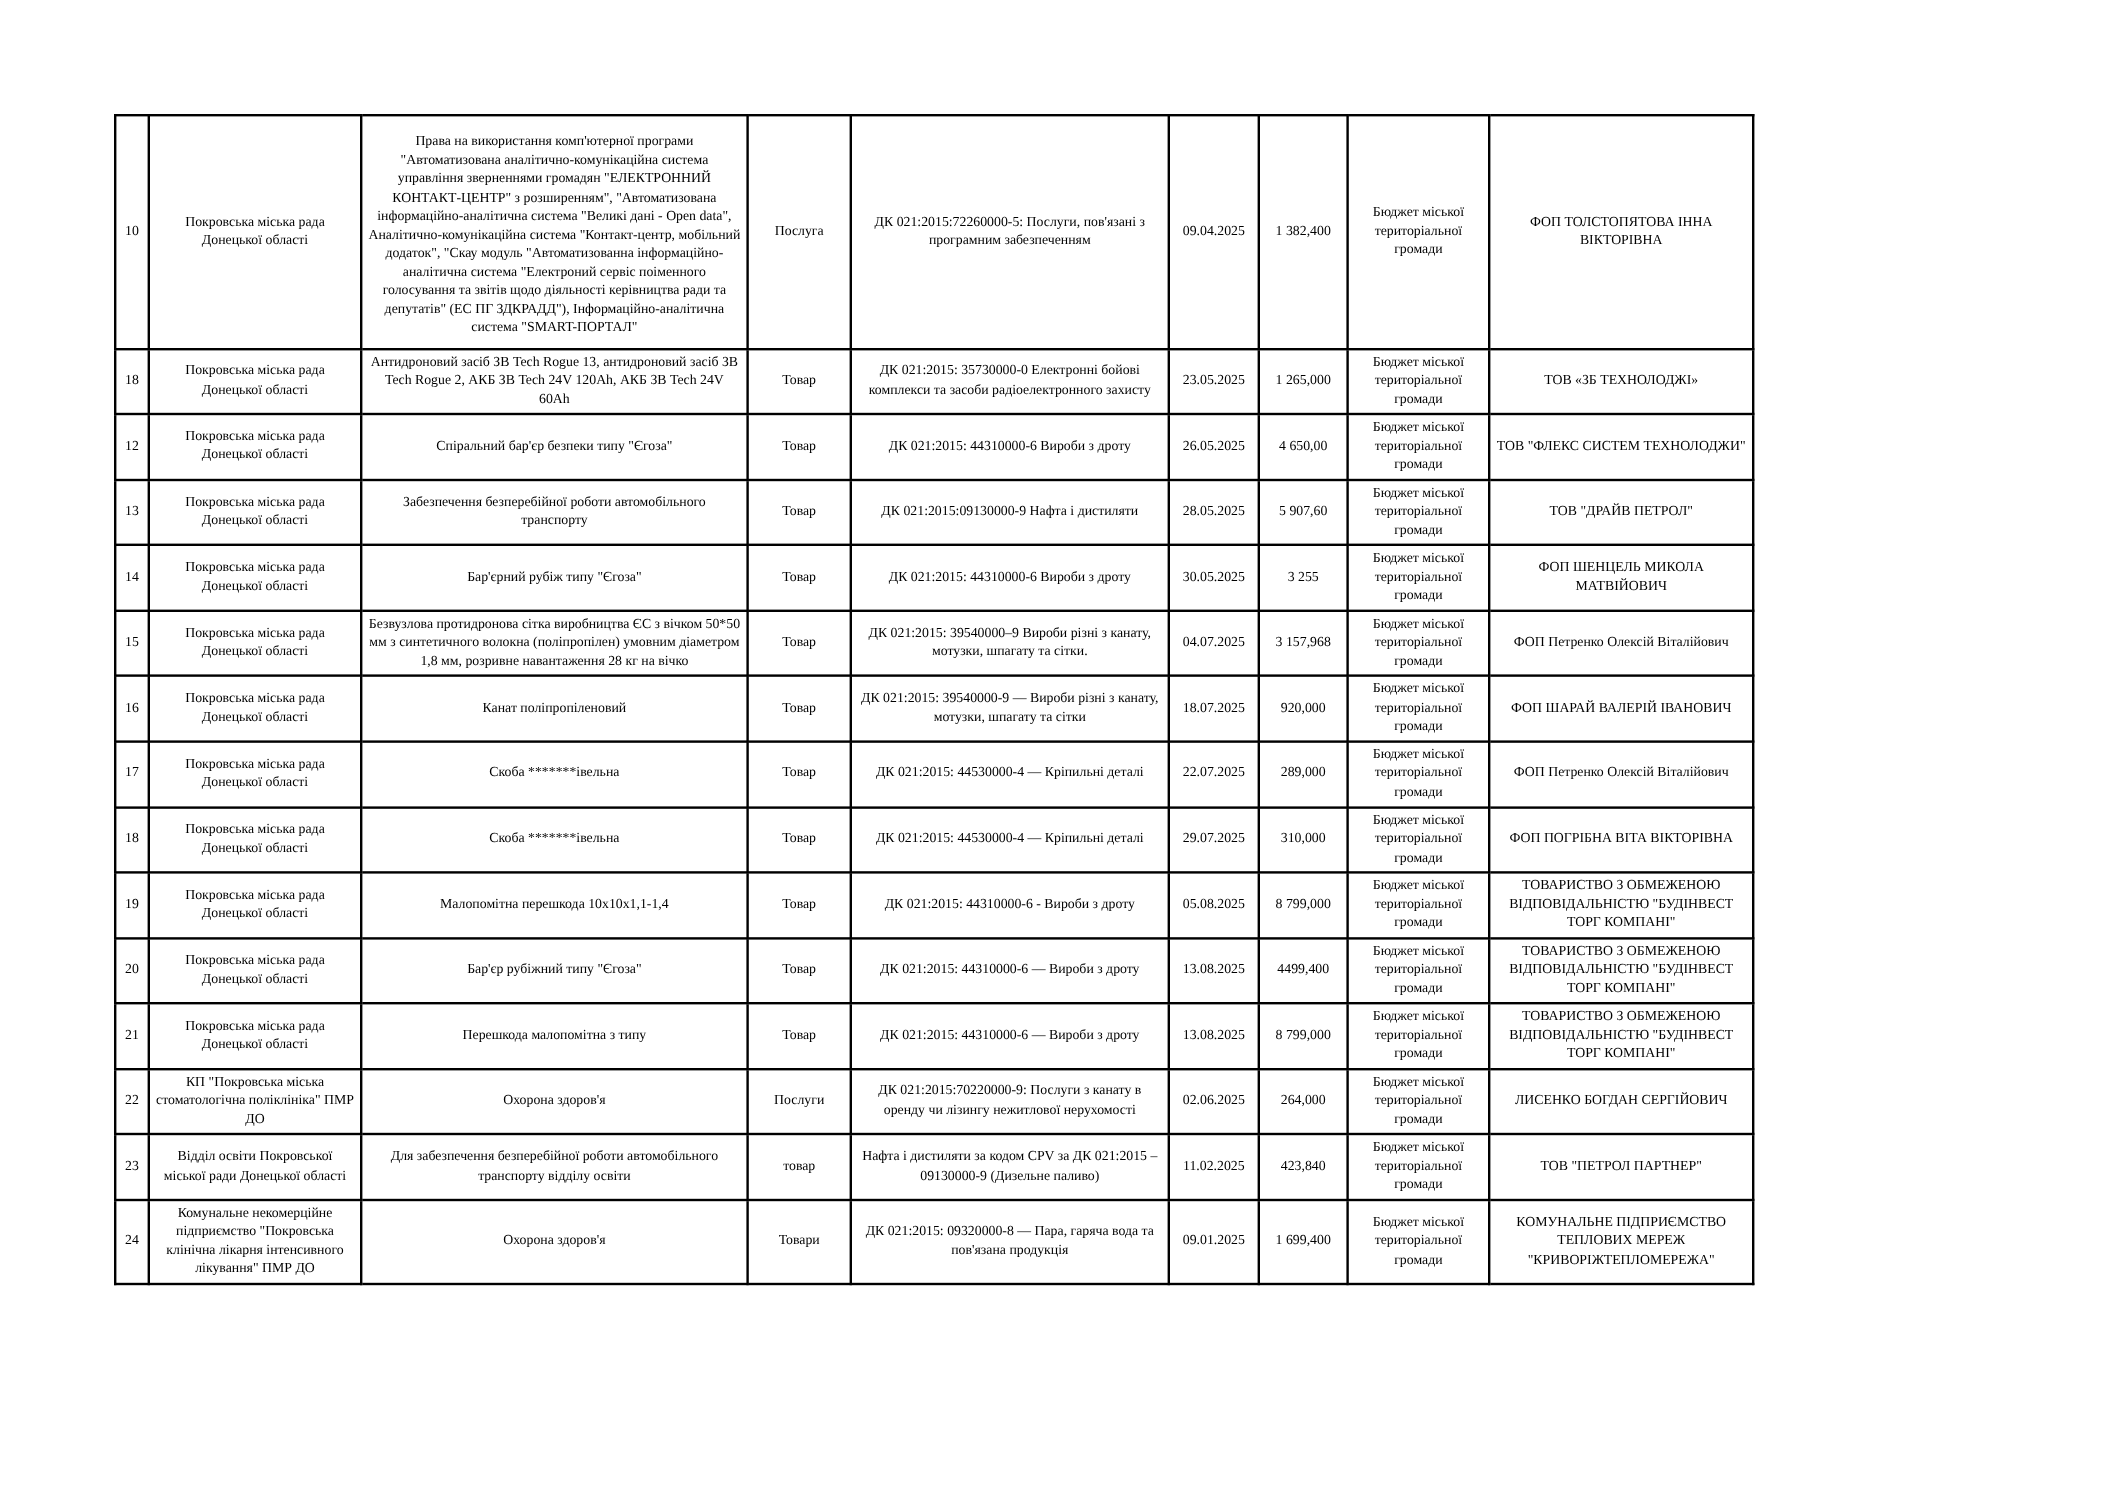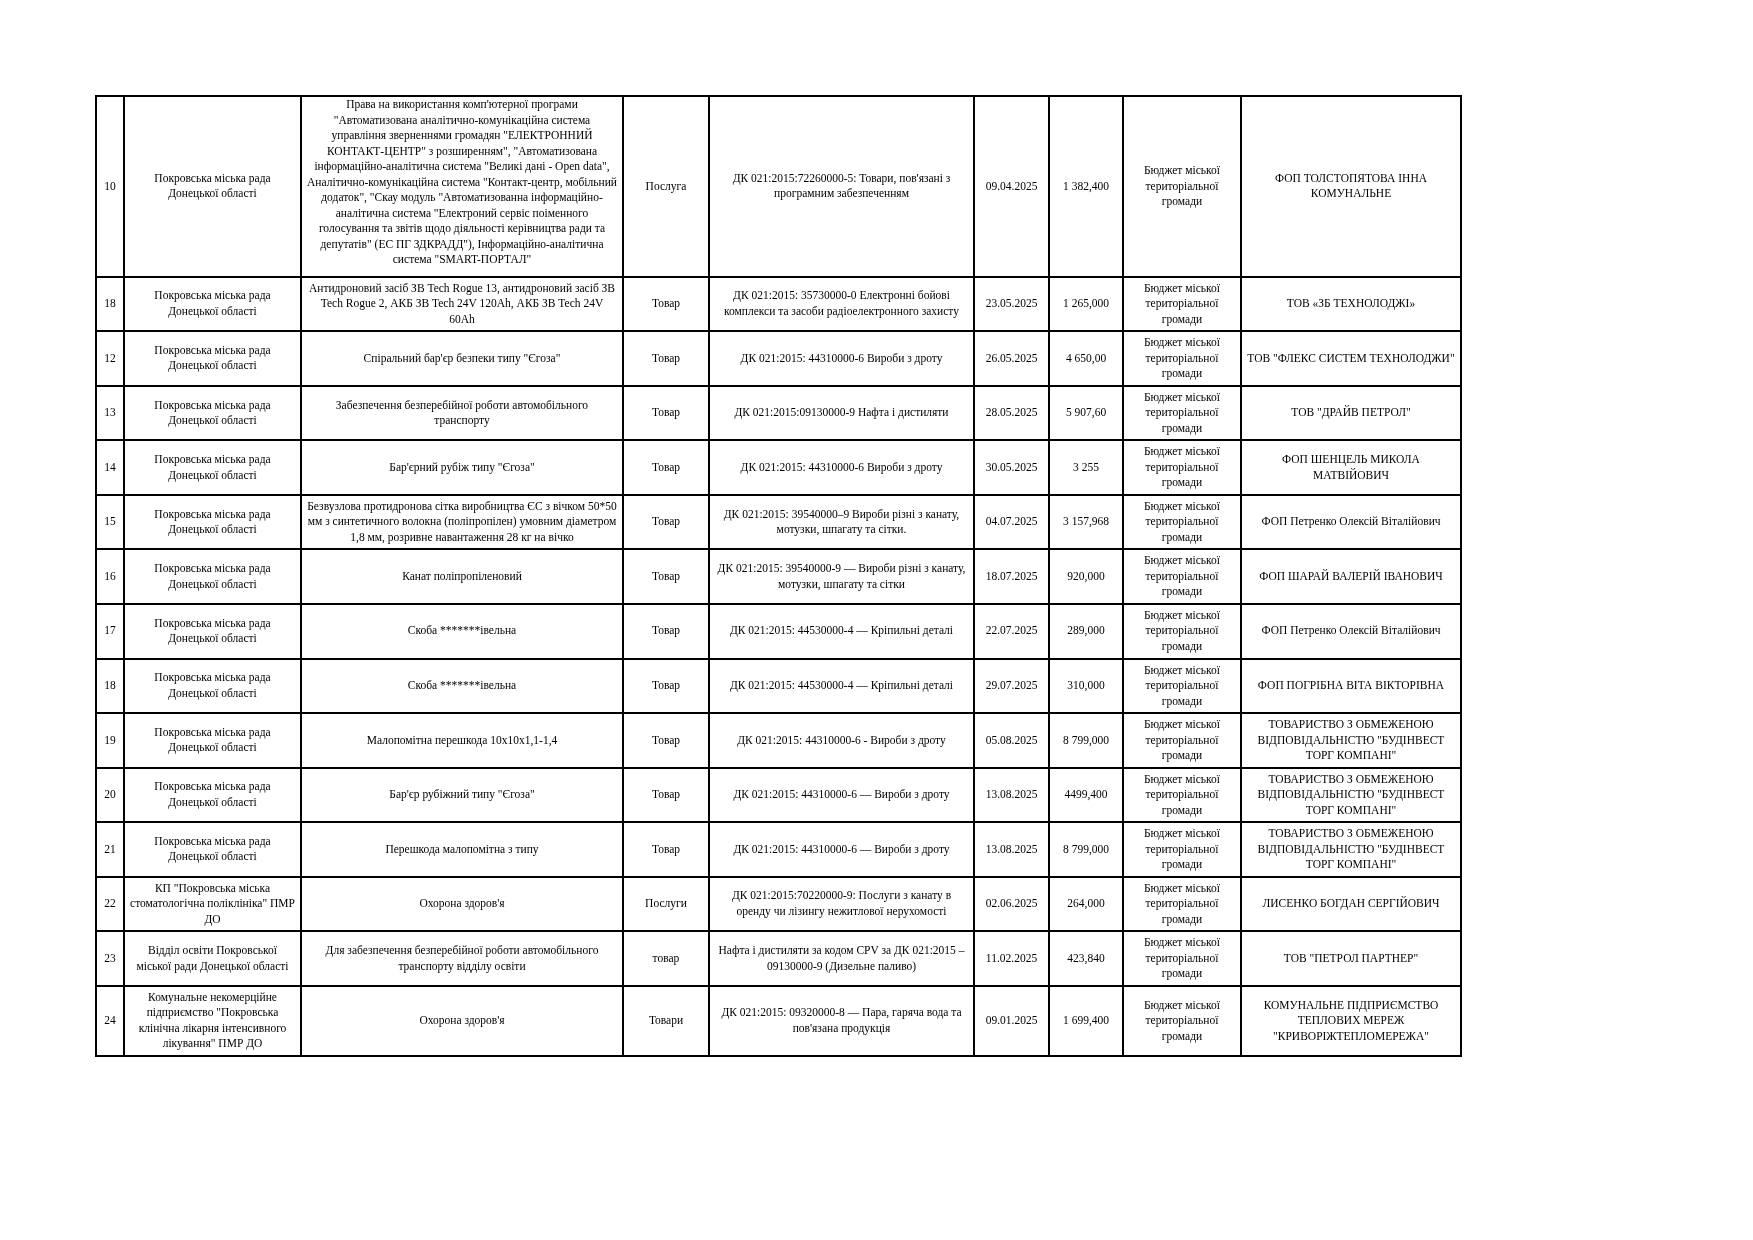--- a/index.html
+++ b/index.html
@@ -40,21 +40,21 @@
   }
   col.c-num      { width: 28px;  }
   col.c-org      { width: 177px; }
   col.c-desc     { width: 322px; }
   col.c-type     { width: 86px;  }
   col.c-code     { width: 265px; }
   col.c-date     { width: 75px;  }
   col.c-amount   { width: 74px;  }
   col.c-budget   { width: 118px; }
   col.c-supplier { width: 220px; }
-  tr.row-tall td.td-desc { padding-top: 0; padding-bottom: 8px; }
+  tr.row-tall td.td-desc { padding-top: 14px; padding-bottom: 8px; }
 </style>
 </head>
 <body>
 
 <div class="page">
   <table class="proc-table">
     <colgroup>
       <col class="c-num">
       <col class="c-org">
       <col class="c-desc">
@@ -64,25 +64,25 @@
       <col class="c-amount">
       <col class="c-budget">
       <col class="c-supplier">
     </colgroup>
     <tbody>
   <tr class="row-tall">
     <td class="td-num">10</td>
     <td class="td-org">Покровська міська рада Донецької області</td>
     <td class="td-desc">Права на використання комп'ютерної програми "Автоматизована аналітично-комунікаційна система управління зверненнями громадян "ЕЛЕКТРОННИЙ КОНТАКТ-ЦЕНТР" з розширенням", "Автоматизована інформаційно-аналітична система "Великі дані - Open data", Аналітично-комунікаційна система "Контакт-центр, мобільний додаток", "Скау модуль "Автоматизованна інформаційно-аналітична система "Електроний сервіс поіменного голосування та звітів щодо діяльності керівництва ради та депутатів" (ЕС ПГ ЗДКРАДД"), Інформаційно-аналітична система "SMART-ПОРТАЛ"</td>
     <td class="td-type">Послуга</td>
-    <td class="td-code">ДК 021:2015:72260000-5: Товари, пов'язані з програмним забезпеченням</td>
+    <td class="td-code">ДК 021:2015:72260000-5: Послуги, пов'язані з програмним забезпеченням</td>
     <td class="td-date">09.04.2025</td>
     <td class="td-amount">1 382,400</td>
     <td class="td-budget">Бюджет міської територіальної громади</td>
-    <td class="td-supplier">ФОП ТОЛСТОПЯТОВА ІННА КОМУНАЛЬНЕ</td>
+    <td class="td-supplier">ФОП ТОЛСТОПЯТОВА ІННА ВІКТОРІВНА</td>
   </tr>
 
   <tr>
     <td class="td-num">18</td>
     <td class="td-org">Покровська міська рада Донецької області</td>
     <td class="td-desc">Антидроновий засіб ЗВ Tech Rogue 13, антидроновий засіб ЗВ Tech Rogue 2, АКБ ЗВ Tech 24V 120Ah, АКБ ЗВ Tech 24V 60Ah</td>
     <td class="td-type">Товар</td>
     <td class="td-code">ДК 021:2015: 35730000-0 Електронні бойові комплекси та засоби радіоелектронного захисту</td>
     <td class="td-date">23.05.2025</td>
     <td class="td-amount">1 265,000</td>

